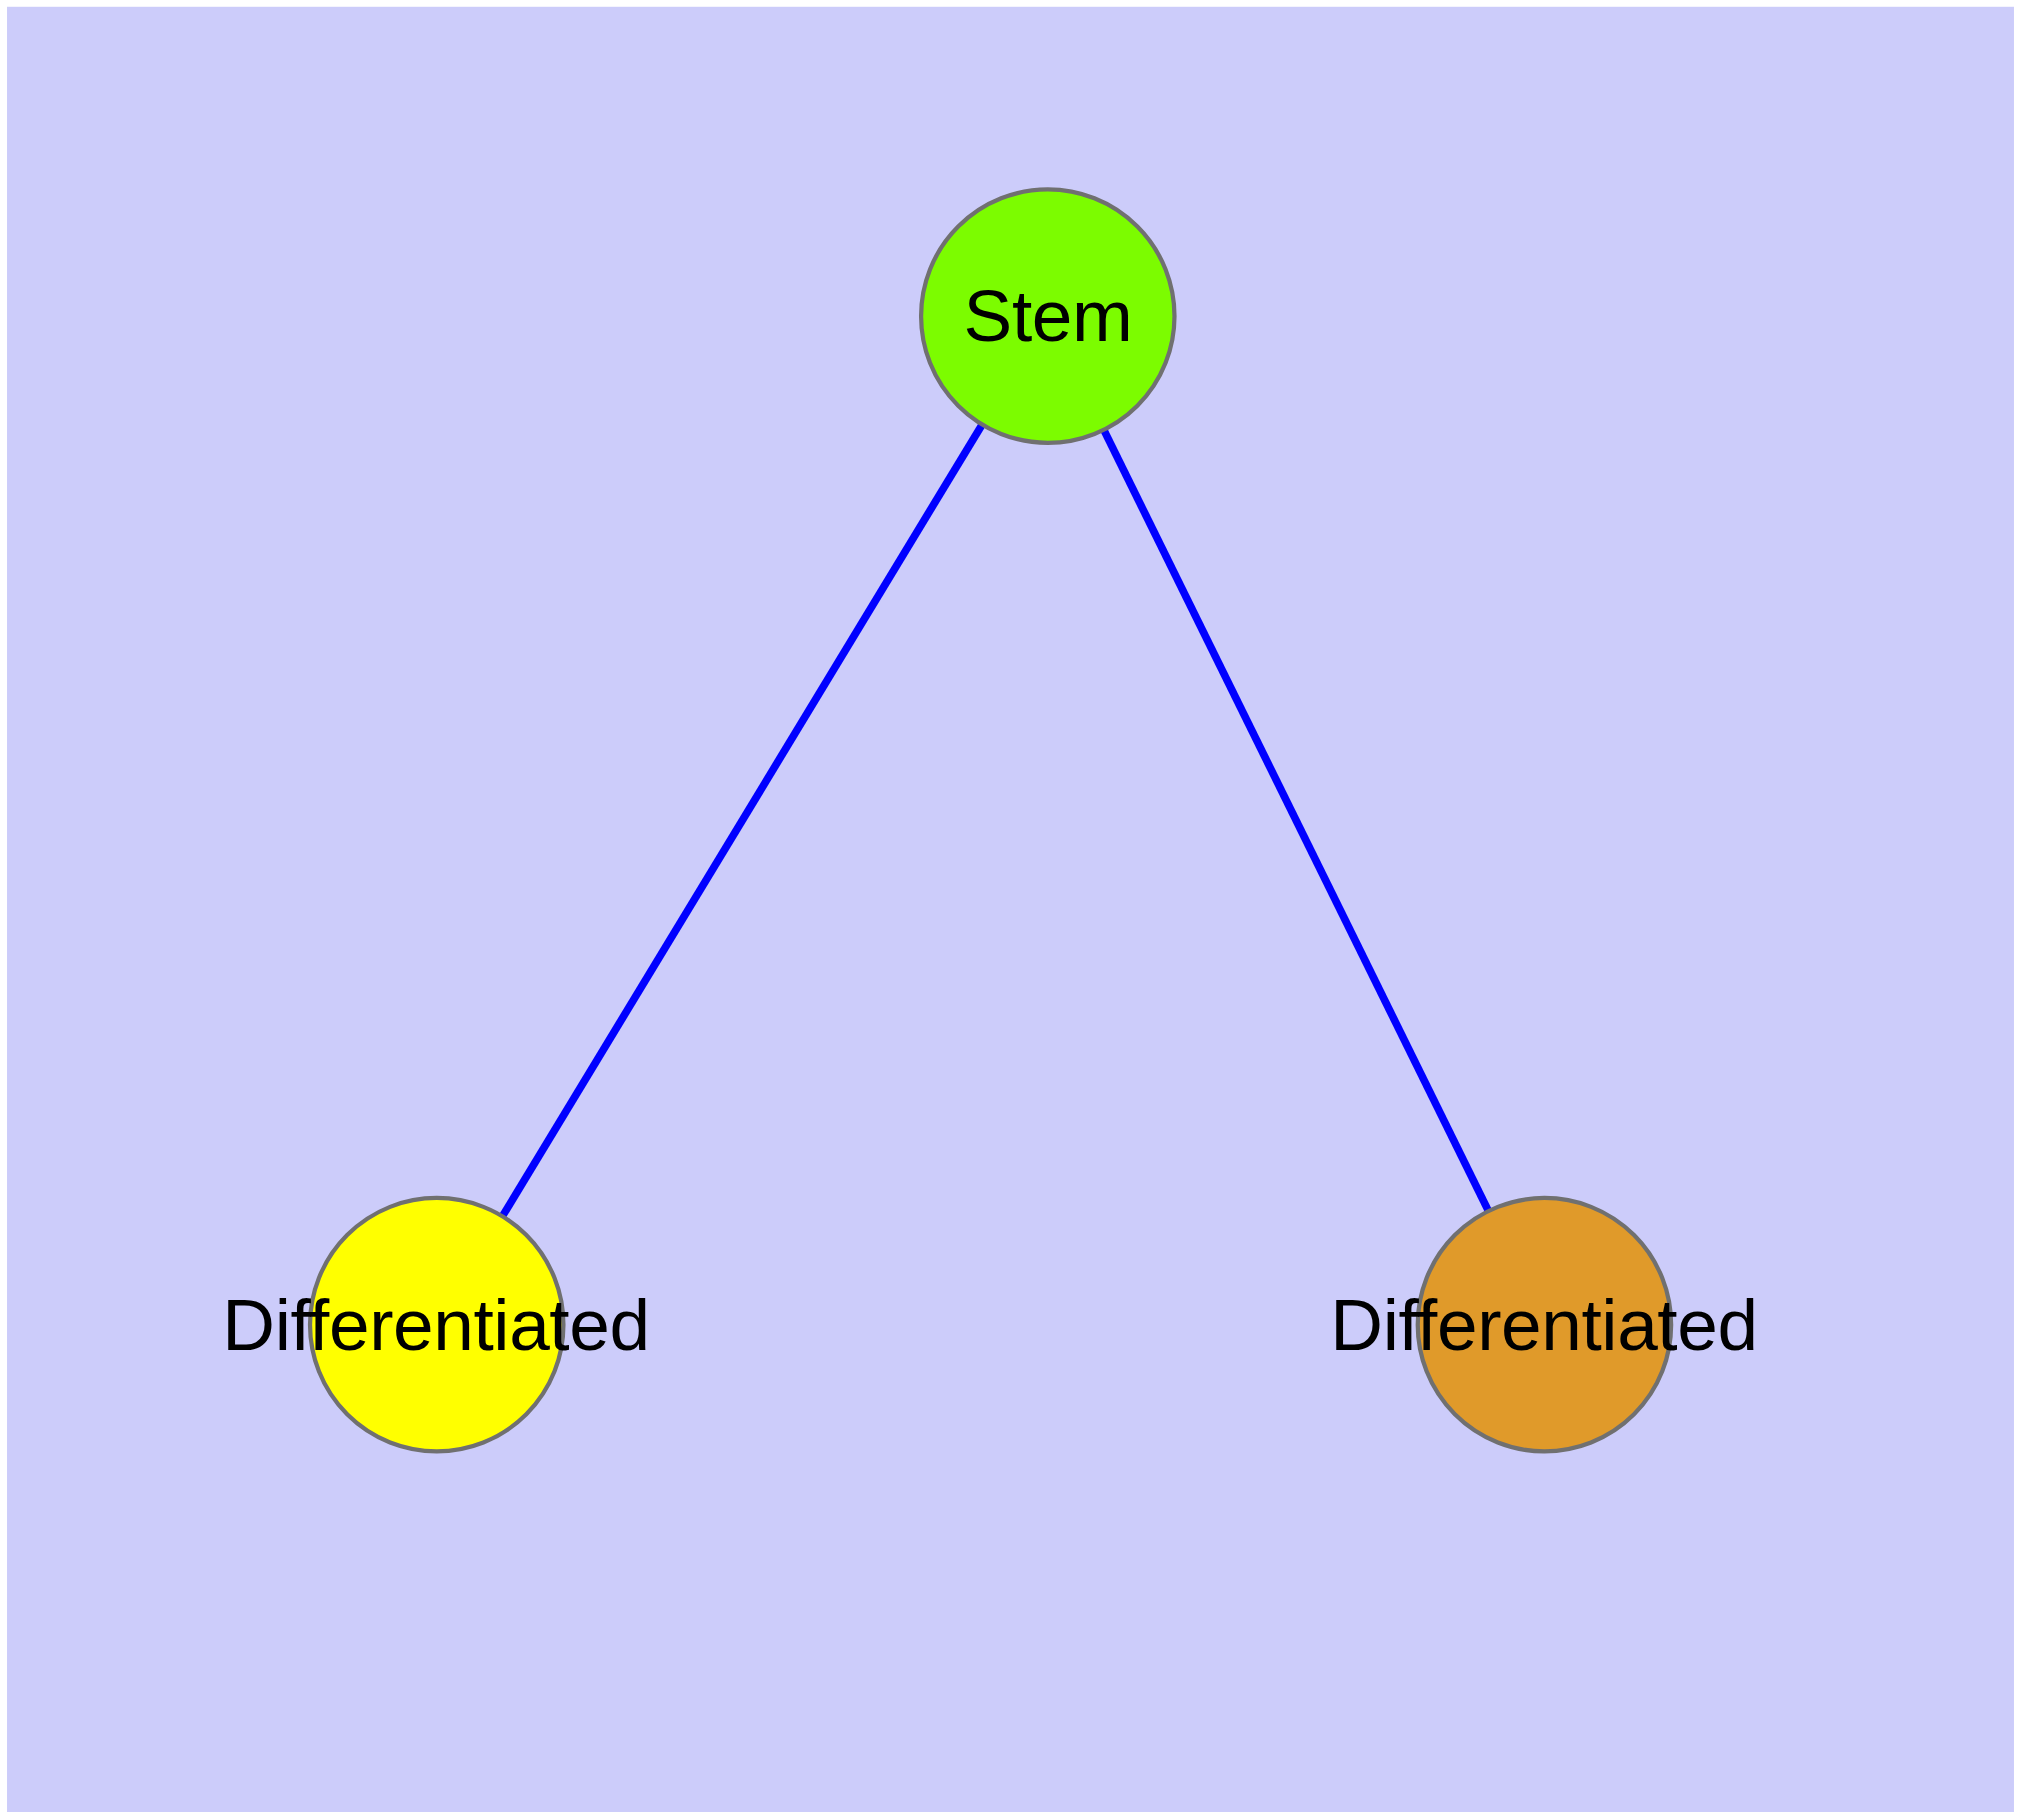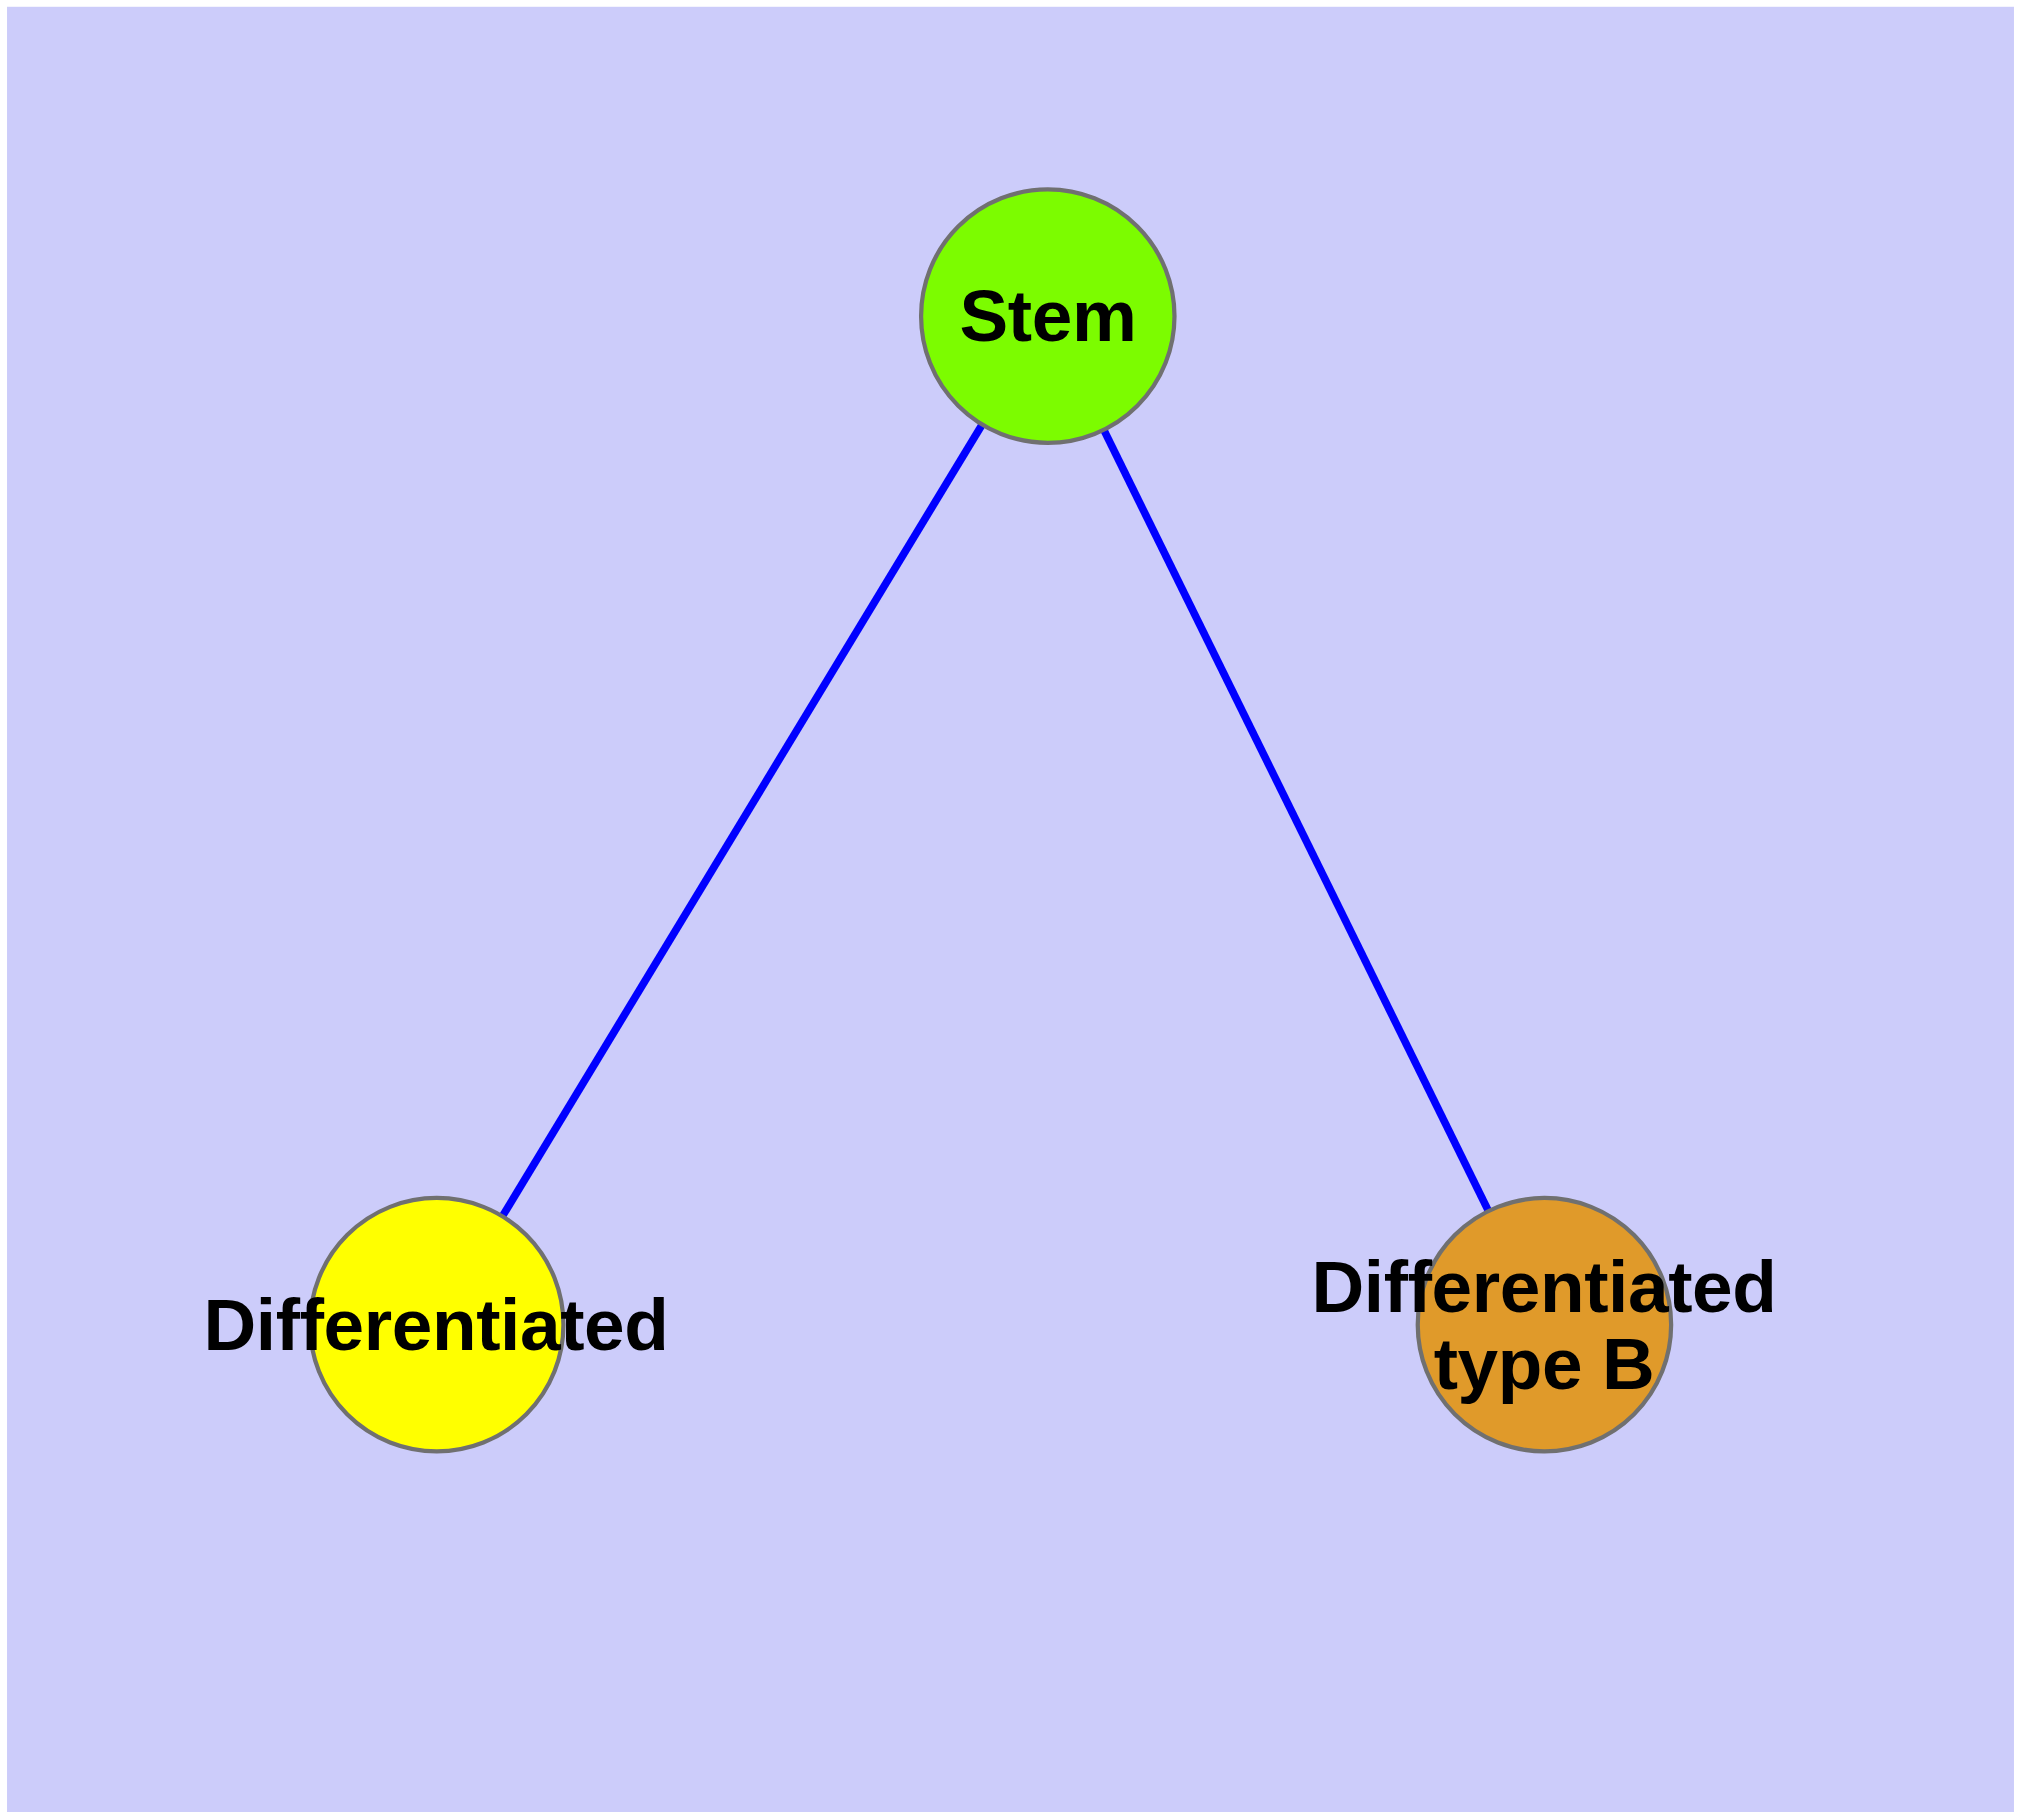--- a/index.html
+++ b/index.html
@@ -23,21 +23,21 @@
     position: absolute;
     left: 0;
     top: 0;
     width: 2021px;
     height: 1812px;
     display: block;
   }
   .node-label {
     position: absolute;
     text-align: center;
-    font-weight: bold;
+    font-weight: normal;
     color: #000000;
     white-space: pre;
     line-height: 1.06;
     letter-spacing: -0.4px;
     pointer-events: none;
     transform: translate(-50%, -50%);
   }
 </style>
 </head>
 <body>
@@ -53,17 +53,17 @@
     <g id="nodes-layer">
         <circle cx="1236" cy="373" r="149.5" fill="#7CFC00" stroke="#707070" stroke-width="5"></circle>
         <circle cx="515" cy="1563" r="149.5" fill="#FFFF00" stroke="#707070" stroke-width="5"></circle>
         <circle cx="1822" cy="1563" r="149.5" fill="#E09A2A" stroke="#707070" stroke-width="5"></circle>
       </g>
   </svg>
 
   <div id="labels-layer">
       <div class="node-label" style="left: 1048px; top: 316px; font-size: 73px; color: rgb(0, 0, 0);"><div>Stem</div></div>
       <div class="node-label" style="left: 436px; top: 1325px; font-size: 73px; color: rgb(0, 0, 0);"><div>Differentiated</div></div>
-      <div class="node-label" style="left: 1544px; top: 1325px; font-size: 73px; color: rgb(0, 0, 0);"><div>Differentiated</div><div>type B</div></div>
+      <div class="node-label" style="left: 1544px; top: 1325px; font-size: 73px; color: rgb(0, 0, 0);"><div>Differentiated</div></div>
     </div>
 
 </div>
 
 
 </body></html>

